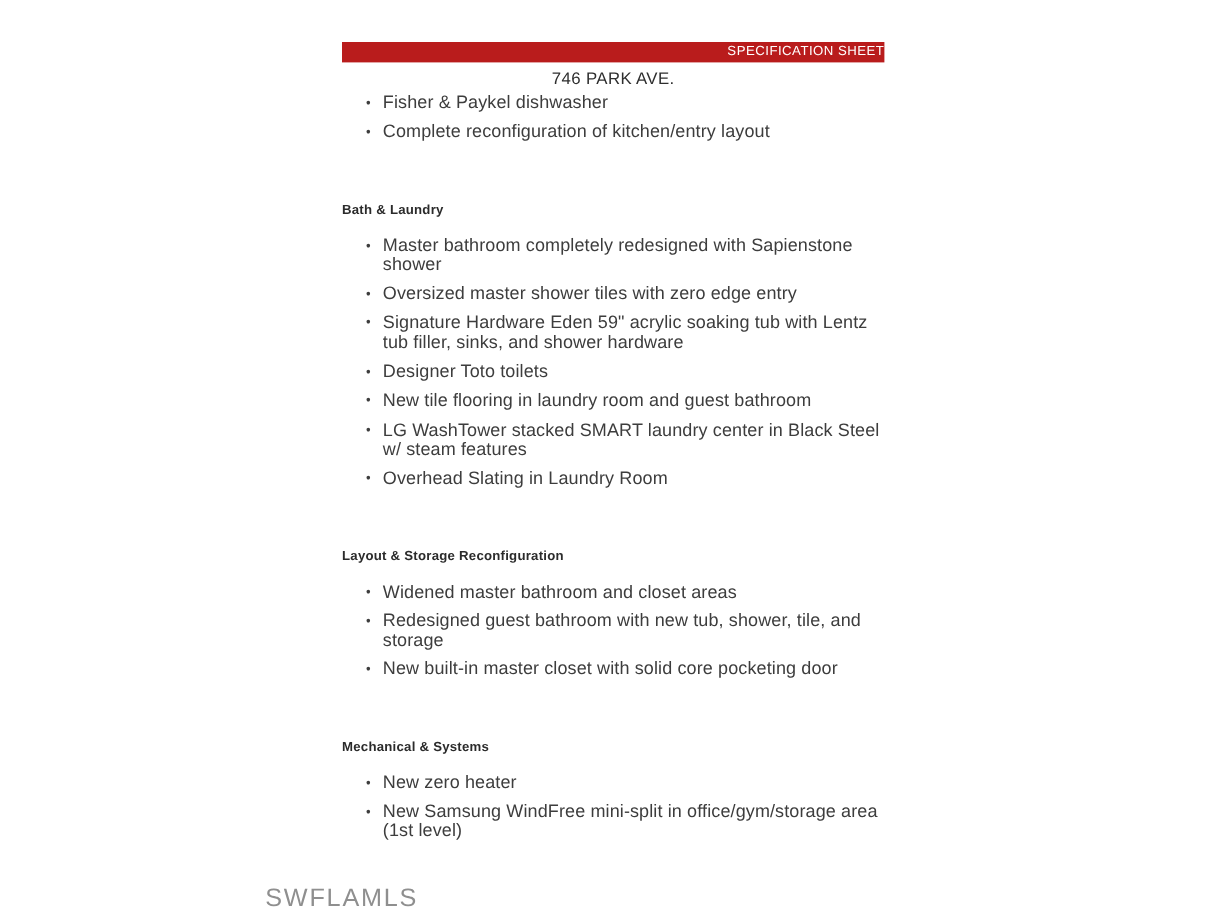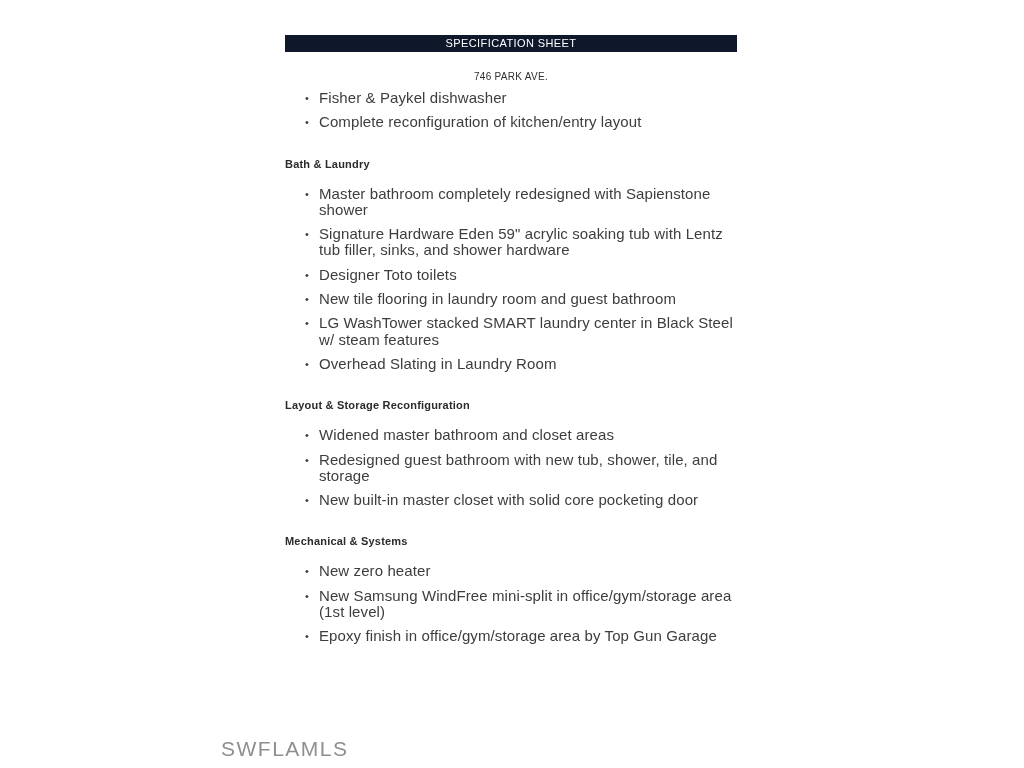--- a/index.html
+++ b/index.html
@@ -15,37 +15,37 @@
     overflow: hidden;
     position: relative;
   }
   .doc {
     position: absolute;
     left: 285px;
     top: 35px;
     width: 452px;
   }
   .title-bar {
-    background: #0f172a;
+    background: #b91c1c;
     height: 17px;
     display: flex;
     align-items: center;
-    justify-content: center;
+    justify-content: flex-end;
   }
   .title-bar span {
     color: #ffffff;
     font-size: 11px;
     letter-spacing: 0.4px;
     line-height: 17px;
   }
   .address {
     text-align: center;
-    font-size: 10px;
+    font-size: 14px;
     line-height: 14px;
-    margin-top: 18px;
+    margin-top: 6px;
     color: #2e2e2e;
     letter-spacing: 0.3px;
   }
   ul.section-list {
     list-style: none;
     margin: 0;
     padding: 0;
     font-size: 15px;
   }
   ul.section-list li {
@@ -61,21 +61,21 @@
     position: absolute;
     left: 20px;
     top: 0;
     font-size: 11px;
     color: #3d3d3d;
   }
   h2.section-heading {
     font-size: 11px;
     font-weight: 700;
     color: #2b2b2b;
-    margin: 25px 0 14px 0;
+    margin: 48px 0 14px 0;
     line-height: 16px;
     letter-spacing: 0.2px;
   }
   .watermark {
     position: absolute;
     left: 221px;
     top: 734px;
     font-size: 21px;
     line-height: 30px;
     color: #8f8f8f;
@@ -95,36 +95,36 @@
   <div class="address">746 PARK AVE.</div>
 
   <ul class="section-list" style="margin-top:6px;">
     <li>Fisher &amp; Paykel dishwasher</li>
     <li>Complete reconfiguration of kitchen/entry layout</li>
   </ul>
 
   <h2 class="section-heading">Bath &amp; Laundry</h2>
   <ul class="section-list">
     <li>Master bathroom completely redesigned with Sapienstone shower</li>
+    <li>Oversized master shower tiles with zero edge entry</li>
     <li>Signature Hardware Eden 59" acrylic soaking tub with Lentz tub filler, sinks, and shower hardware</li>
     <li>Designer Toto toilets</li>
     <li>New tile flooring in laundry room and guest bathroom</li>
     <li>LG WashTower stacked SMART laundry center in Black Steel w/ steam features</li>
     <li>Overhead Slating in Laundry Room</li>
   </ul>
 
   <h2 class="section-heading">Layout &amp; Storage Reconfiguration</h2>
   <ul class="section-list">
     <li>Widened master bathroom and closet areas</li>
     <li>Redesigned guest bathroom with new tub, shower, tile, and storage</li>
     <li>New built-in master closet with solid core pocketing door</li>
   </ul>
 
   <h2 class="section-heading">Mechanical &amp; Systems</h2>
   <ul class="section-list">
     <li>New zero heater</li>
     <li>New Samsung WindFree mini-split in office/gym/storage area (1st level)</li>
-    <li>Epoxy finish in office/gym/storage area by Top Gun Garage</li>
   </ul>
 
 </div>
 
 <div class="watermark">SWFLAMLS</div>
 
 </body></html>

